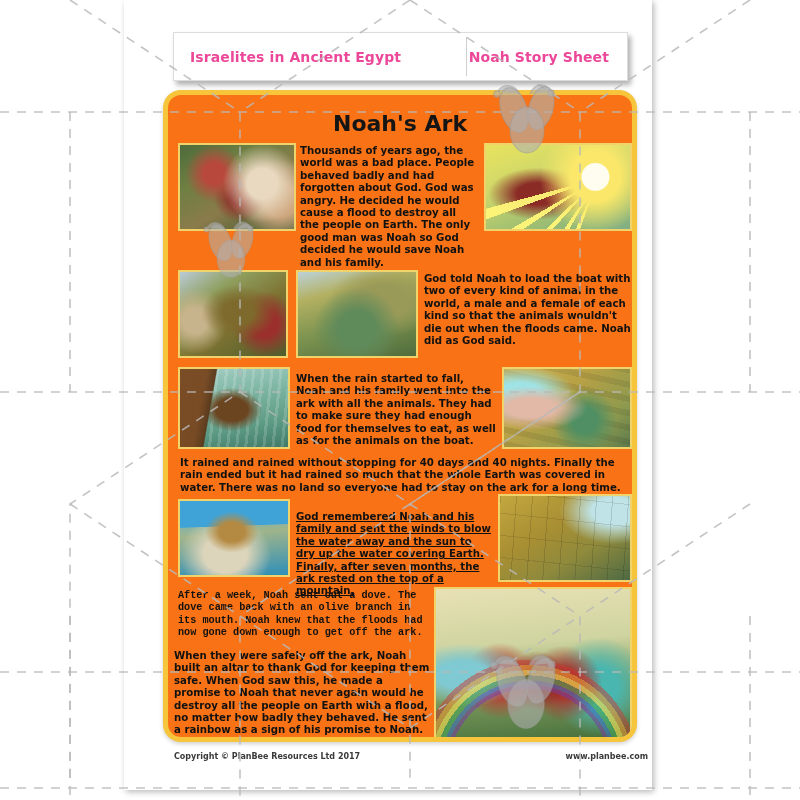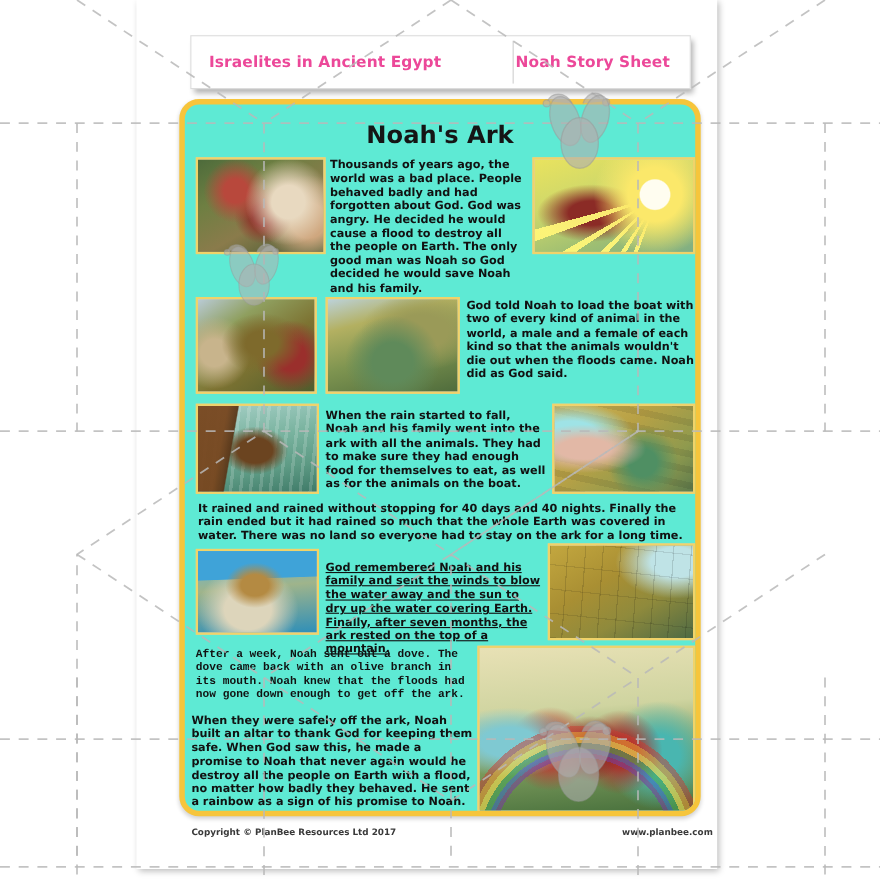--- a/index.html
+++ b/index.html
@@ -70,21 +70,21 @@
     background: #cfcfcf;
   }
 
   
   #sheet {
     position: absolute;
     left: 163px;
     top: 90px;
     width: 474px;
     height: 652px;
-    background: #5eead4;
+    background: #f97316;
     border: 5px solid #f6c53b;
     border-radius: 18px;
     box-sizing: border-box;
     box-shadow: 0 2px 4px rgba(0,0,0,0.18);
     overflow: hidden;
   }
   #sheet-inner {
     position: relative;
     width: 100%;
     height: 100%;

